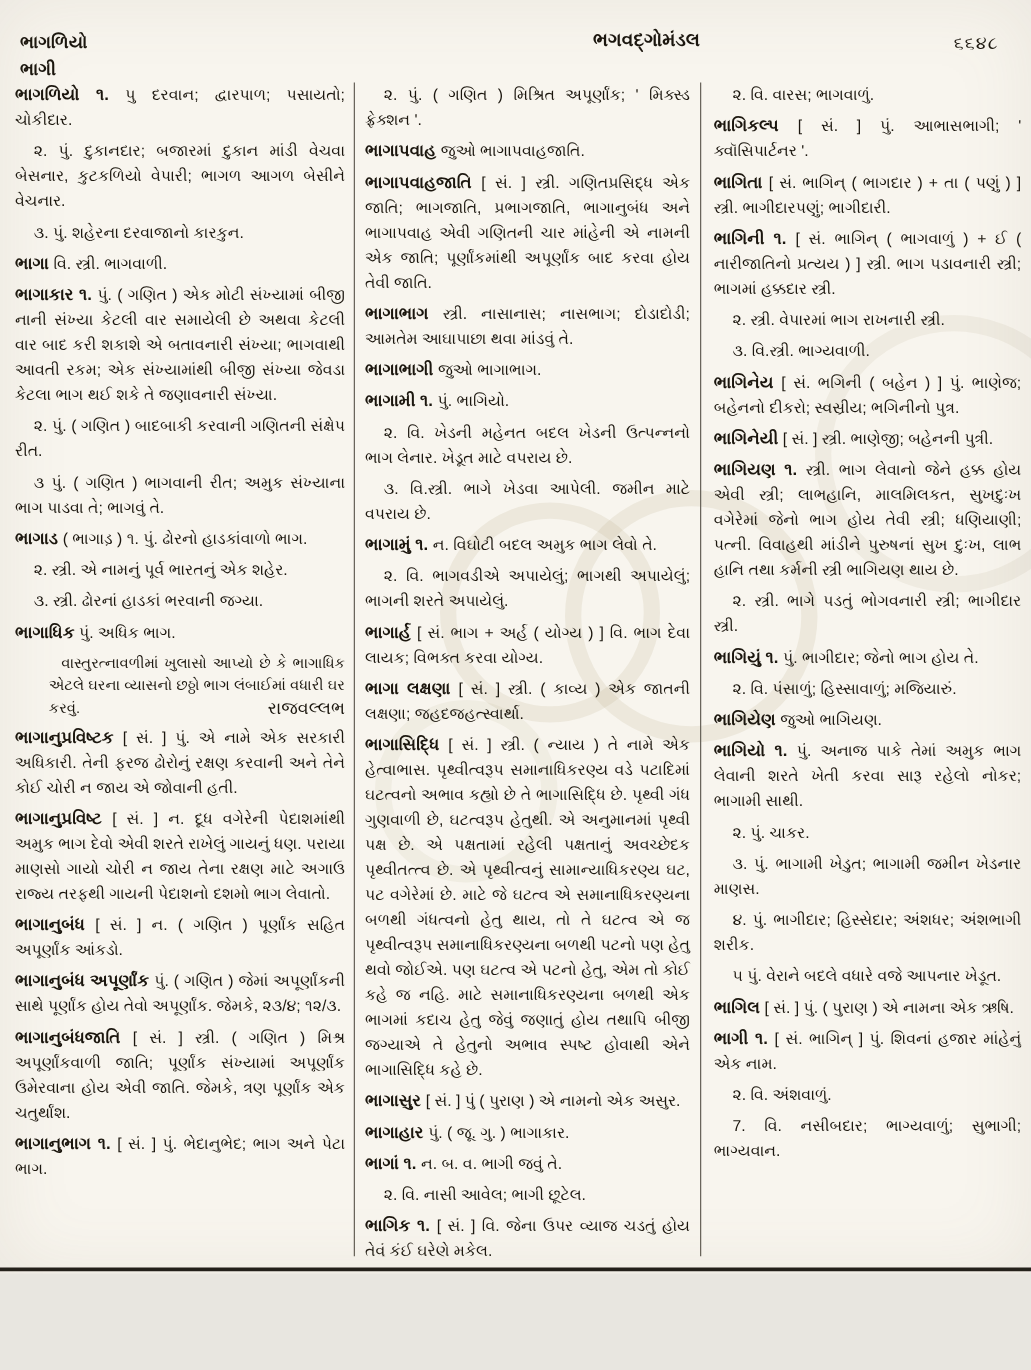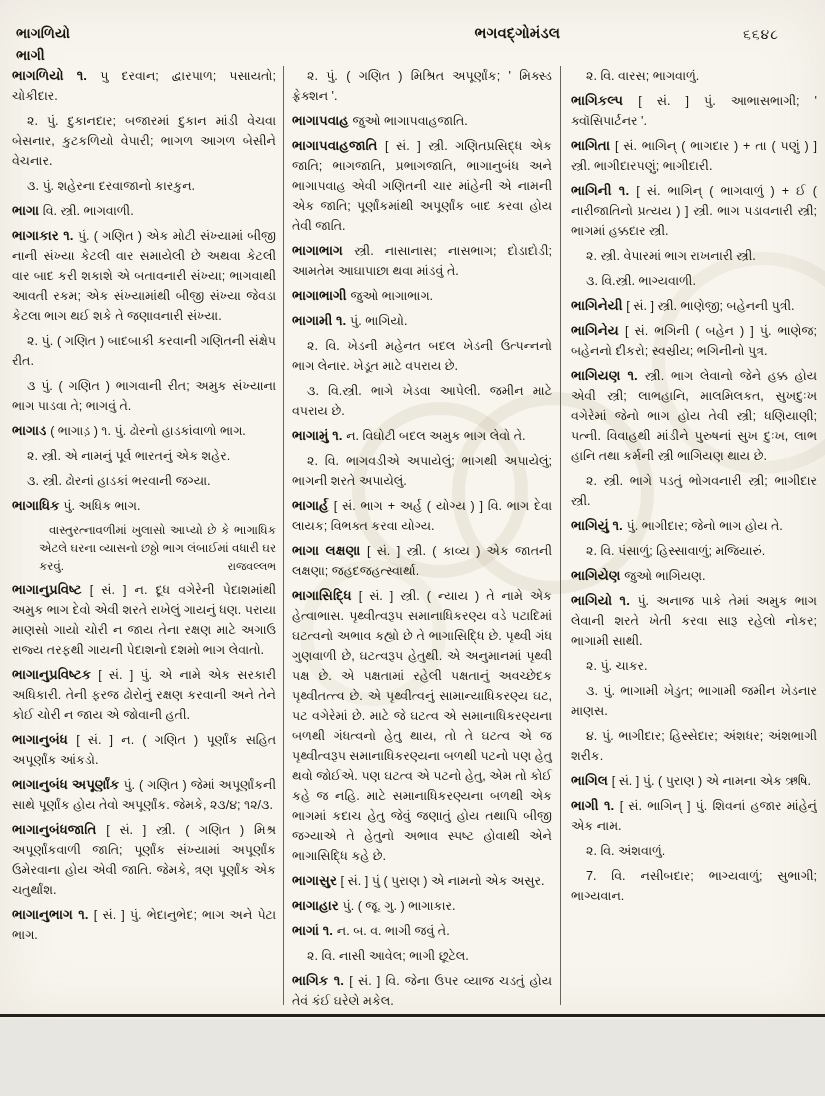--- a/index.html
+++ b/index.html
@@ -26,39 +26,39 @@
   }
   .running-head{
     position:absolute;left:16px;top:22px;
     font-weight:bold;font-size:14px;line-height:22px;
   }
   .page-title{
     position:absolute;top:24px;left:270px;width:290px;
     text-align:right;font-weight:bold;font-size:15px;
   }
   .page-number{
-    position:absolute;top:26px;right:46px;font-size:14px;letter-spacing:1px;
+    position:absolute;top:26px;right:26px;font-size:14px;letter-spacing:1px;
   }
   .columns{
     position:absolute;top:66px;left:12px;right:8px;bottom:14px;
     display:flex;align-items:stretch;
   }
   .col{overflow:hidden;}
   .col-1{width:264px;padding-right:7px;}
   .col-2{width:260px;padding:0 8px;border-left:1px solid var(--rule);}
   .col-3{flex:1;padding-left:10px;border-left:1px solid var(--rule);}
   p.para{
     margin:0 0 5px 0;
     font-size:12.6px;line-height:20px;
     text-align:justify;
   }
   p.para .hw{font-weight:bold;font-size:13.4px;}
   p.sense{text-indent:15px;}
   p.note{font-size:11.8px;line-height:18px;margin-left:27px;text-indent:10px;}
-  p.note .cite{float:right;font-size:11px;}
+  p.note .cite{float:right;font-size:14px;}
   .ring{
     position:absolute;border-radius:50%;
     border:13px solid var(--wm);
     opacity:0.16;pointer-events:none;
   }
   .ring.r1{left:352px;top:402px;width:150px;height:150px;}
   .ring.r2{left:452px;top:392px;width:176px;height:176px;}
   .ring.r3{left:652px;top:252px;width:196px;height:196px;opacity:0.12;}
   .ring.r4{left:300px;top:560px;width:120px;height:120px;opacity:0.10;}
   .bottom-rule{
@@ -92,22 +92,22 @@
         <p class="para sense">૩. પું. શહેરના દરવાજાનો કારકુન.</p>
         <p class="para entry"><span class="hw">ભાગા </span>વિ. સ્ત્રી. ભાગવાળી.</p>
         <p class="para entry"><span class="hw">ભાગાકાર ૧. </span>પું. ( ગણિત ) એક મોટી સંખ્યામાં બીજી નાની સંખ્યા કેટલી વાર સમાયેલી છે અથવા કેટલી વાર બાદ કરી શકાશે એ બતાવનારી સંખ્યા; ભાગવાથી આવતી રકમ; એક સંખ્યામાંથી બીજી સંખ્યા જેવડા કેટલા ભાગ થઈ શકે તે જણાવનારી સંખ્યા.</p>
         <p class="para sense">૨. પું. ( ગણિત ) બાદબાકી કરવાની ગણિતની સંક્ષેપ રીત.</p>
         <p class="para sense">૩ પું. ( ગણિત ) ભાગવાની રીત; અમુક સંખ્યાના ભાગ પાડવા તે; ભાગવું તે.</p>
         <p class="para entry"><span class="hw">ભાગાડ </span>( ભાગાડ઼ ) ૧. પું. ઢોરનો હાડકાંવાળો ભાગ.</p>
         <p class="para sense">૨. સ્ત્રી. એ નામનું પૂર્વ ભારતનું એક શહેર.</p>
         <p class="para sense">૩. સ્ત્રી. ઢોરનાં હાડકાં ભરવાની જગ્યા.</p>
         <p class="para entry"><span class="hw">ભાગાધિક </span>પું. અધિક ભાગ.</p>
         <p class="para note">વાસ્તુરત્નાવળીમાં ખુલાસો આપ્યો છે કે ભાગાધિક એટલે ઘરના વ્યાસનો છઠ્ઠો ભાગ લંબાઈમાં વધારી ઘર કરવું.<span class="cite">રાજવલ્લભ</span></p>
+        <p class="para entry"><span class="hw">ભાગાનુપ્રવિષ્ટક </span>[ સં. ] પું. એ નામે એક સરકારી અધિકારી. તેની ફરજ ઢોરોનું રક્ષણ કરવાની અને તેને કોઈ ચોરી ન જાય એ જોવાની હતી.</p>
         <p class="para entry"><span class="hw">ભાગાનુપ્રવિષ્ટ </span>[ સં. ] ન. દૂધ વગેરેની પેદાશમાંથી અમુક ભાગ દેવો એવી શરતે રાખેલું ગાયનું ધણ. પરાયા માણસો ગાયો ચોરી ન જાય તેના રક્ષણ માટે અગાઉ રાજ્ય તરફથી ગાયની પેદાશનો દશમો ભાગ લેવાતો.</p>
-        <p class="para entry"><span class="hw">ભાગાનુપ્રવિષ્ટક </span>[ સં. ] પું. એ નામે એક સરકારી અધિકારી. તેની ફરજ ઢોરોનું રક્ષણ કરવાની અને તેને કોઈ ચોરી ન જાય એ જોવાની હતી.</p>
         <p class="para entry"><span class="hw">ભાગાનુબંધ </span>[ સં. ] ન. ( ગણિત ) પૂર્ણાંક સહિત અપૂર્ણાંક આંકડો.</p>
         <p class="para entry"><span class="hw">ભાગાનુબંધ અપૂર્ણાંક </span>પું. ( ગણિત ) જેમાં અપૂર્ણાંકની સાથે પૂર્ણાંક હોય તેવો અપૂર્ણાંક. જેમકે, ૨૩/૪; ૧૨/૩.</p>
         <p class="para entry"><span class="hw">ભાગાનુબંધજાતિ </span>[ સં. ] સ્ત્રી. ( ગણિત ) મિશ્ર અપૂર્ણાંકવાળી જાતિ; પૂર્ણાંક સંખ્યામાં અપૂર્ણાંક ઉમેરવાના હોય એવી જાતિ. જેમકે, ત્રણ પૂર્ણાંક એક ચતુર્થાંશ.</p>
         <p class="para entry"><span class="hw">ભાગાનુભાગ ૧. </span>[ સં. ] પું. ભેદાનુભેદ; ભાગ અને પેટા ભાગ.</p>
       </div>
       <div class="col col-2">
         <p class="para sense">૨. પું. ( ગણિત ) મિશ્રિત અપૂર્ણાંક; ' મિક્સ્ડ ફ્રેક્શન '.</p>
         <p class="para entry"><span class="hw">ભાગાપવાહ </span>જુઓ ભાગાપવાહજાતિ.</p>
         <p class="para entry"><span class="hw">ભાગાપવાહજાતિ </span>[ સં. ] સ્ત્રી. ગણિતપ્રસિદ્ધ એક જાતિ; ભાગજાતિ, પ્રભાગજાતિ, ભાગાનુબંધ અને ભાગાપવાહ એવી ગણિતની ચાર માંહેની એ નામની એક જાતિ; પૂર્ણાંકમાંથી અપૂર્ણાંક બાદ કરવા હોય તેવી જાતિ.</p>
         <p class="para entry"><span class="hw">ભાગાભાગ </span>સ્ત્રી. નાસાનાસ; નાસભાગ; દોડાદોડી; આમતેમ આઘાપાછા થવા માંડવું તે.</p>
@@ -126,31 +126,32 @@
         <p class="para sense">૨. વિ. નાસી આવેલ; ભાગી છૂટેલ.</p>
         <p class="para entry"><span class="hw">ભાગિક ૧. </span>[ સં. ] વિ. જેના ઉપર વ્યાજ ચડતું હોય તેવું કંઈ ઘરેણે મૂકેલ.</p>
       </div>
       <div class="col col-3">
         <p class="para sense">૨. વિ. વારસ; ભાગવાળું.</p>
         <p class="para entry"><span class="hw">ભાગિકલ્પ </span>[ સં. ] પું. આભાસભાગી; ' ક્વૉસિપાર્ટનર '.</p>
         <p class="para entry"><span class="hw">ભાગિતા </span>[ સં. ભાગિન્ ( ભાગદાર ) + તા ( પણું ) ] સ્ત્રી. ભાગીદારપણું; ભાગીદારી.</p>
         <p class="para entry"><span class="hw">ભાગિની ૧. </span>[ સં. ભાગિન્ ( ભાગવાળું ) + ઈ ( નારીજાતિનો પ્રત્યય ) ] સ્ત્રી. ભાગ પડાવનારી સ્ત્રી; ભાગમાં હક્કદાર સ્ત્રી.</p>
         <p class="para sense">૨. સ્ત્રી. વેપારમાં ભાગ રાખનારી સ્ત્રી.</p>
         <p class="para sense">૩. વિ.સ્ત્રી. ભાગ્યવાળી.</p>
+        <p class="para entry"><span class="hw">ભાગિનેય </span>[ સં. ભગિની ( બહેન ) ] પું. ભાણેજ; બહેનનો દીકરો; સ્વસ્રીય; ભગિનીનો પુત્ર.</p>
         <p class="para entry"><span class="hw">ભાગિનેયી </span>[ સં. ] સ્ત્રી. ભાણેજી; બહેનની પુત્રી.</p>
-        <p class="para entry"><span class="hw">ભાગિનેય </span>[ સં. ભગિની ( બહેન ) ] પું. ભાણેજ; બહેનનો દીકરો; સ્વસ્રીય; ભગિનીનો પુત્ર.</p>
         <p class="para entry"><span class="hw">ભાગિયણ ૧. </span>સ્ત્રી. ભાગ લેવાનો જેને હક્ક હોય એવી સ્ત્રી; લાભહાનિ, માલમિલકત, સુખદુઃખ વગેરેમાં જેનો ભાગ હોય તેવી સ્ત્રી; ધણિયાણી; પત્ની. વિવાહથી માંડીને પુરુષનાં સુખ દુઃખ, લાભ હાનિ તથા કર્મની સ્ત્રી ભાગિયણ થાય છે.</p>
         <p class="para sense">૨. સ્ત્રી. ભાગે પડતું ભોગવનારી સ્ત્રી; ભાગીદાર સ્ત્રી.</p>
         <p class="para entry"><span class="hw">ભાગિયું ૧. </span>પું. ભાગીદાર; જેનો ભાગ હોય તે.</p>
         <p class="para sense">૨. વિ. પંસાળું; હિસ્સાવાળું; મજિયારું.</p>
         <p class="para entry"><span class="hw">ભાગિયેણ </span>જુઓ ભાગિયણ.</p>
         <p class="para entry"><span class="hw">ભાગિયો ૧. </span>પું. અનાજ પાકે તેમાં અમુક ભાગ લેવાની શરતે ખેતી કરવા સારૂ રહેલો નોકર; ભાગામી સાથી.</p>
         <p class="para sense">૨. પું. ચાકર.</p>
         <p class="para sense">૩. પું. ભાગામી ખેડુત; ભાગામી જમીન ખેડનાર માણસ.</p>
         <p class="para sense">૪. પું. ભાગીદાર; હિસ્સેદાર; અંશધર; અંશભાગી શરીક.</p>
+        <p class="para sense">૫ પું. વેરાને બદલે વધારે વજે આપનાર ખેડૂત.</p>
         <p class="para entry"><span class="hw">ભાગિલ </span>[ સં. ] પું. ( પુરાણ ) એ નામના એક ઋષિ.</p>
         <p class="para entry"><span class="hw">ભાગી ૧. </span>[ સં. ભાગિન્ ] પું. શિવનાં હજાર માંહેનું એક નામ.</p>
         <p class="para sense">૨. વિ. અંશવાળું.</p>
         <p class="para sense">7. વિ. નસીબદાર; ભાગ્યવાળું; સુભાગી; ભાગ્યવાન.</p>
       </div>
     </div>
 
   <div class="bottom-rule"></div>
 
 </div>

